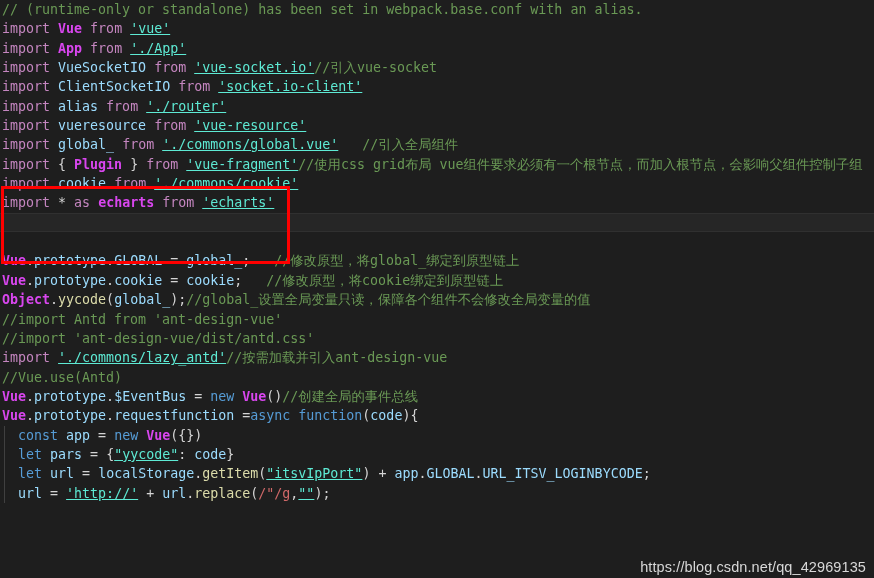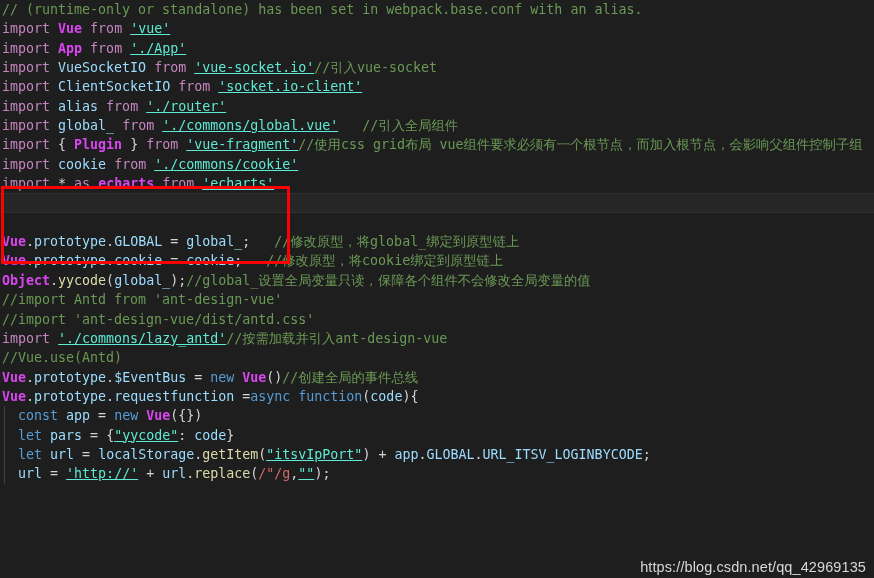--- a/index.html
+++ b/index.html
@@ -106,20 +106,21 @@
     <div class="line"><span class="kw">import</span><span class="plain"> </span><span class="cls">Vue</span><span class="plain"> </span><span class="kw">from</span><span class="plain"> </span><span class="str">'vue'</span></div>
 
     <div class="line"><span class="kw">import</span><span class="plain"> </span><span class="cls">App</span><span class="plain"> </span><span class="kw">from</span><span class="plain"> </span><span class="str">'./App'</span></div>
 
     <div class="line"><span class="kw">import</span><span class="plain"> </span><span class="var">VueSocketIO</span><span class="plain"> </span><span class="kw">from</span><span class="plain"> </span><span class="str">'vue-socket.io'</span><span class="cmt">//引入vue-socket</span></div>
 
     <div class="line"><span class="kw">import</span><span class="plain"> </span><span class="var">ClientSocketIO</span><span class="plain"> </span><span class="kw">from</span><span class="plain"> </span><span class="str">'socket.io-client'</span></div>
 
     <div class="line"><span class="kw">import</span><span class="plain"> </span><span class="var">alias</span><span class="plain"> </span><span class="kw">from</span><span class="plain"> </span><span class="str">'./router'</span></div>
 
+    <div class="line"><span class="kw">import</span><span class="plain"> </span><span class="var">vueresource</span><span class="plain"> </span><span class="kw">from</span><span class="plain"> </span><span class="str">'vue-resource'</span></div>
 
     <div class="line"><span class="kw">import</span><span class="plain"> </span><span class="var">global_</span><span class="plain"> </span><span class="kw">from</span><span class="plain"> </span><span class="str">'./commons/global.vue'</span><span class="plain">   </span><span class="cmt">//引入全局组件</span></div>
 
     <div class="line"><span class="kw">import</span><span class="plain"> </span><span class="op">{</span><span class="plain"> </span><span class="cls">Plugin</span><span class="plain"> </span><span class="op">}</span><span class="plain"> </span><span class="kw">from</span><span class="plain"> </span><span class="str">'vue-fragment'</span><span class="cmt">//使用css grid布局 vue组件要求必须有一个根节点，而加入根节点，会影响父组件控制子组</span></div>
 
     <div class="line"><span class="kw">import</span><span class="plain"> </span><span class="var">cookie</span><span class="plain"> </span><span class="kw">from</span><span class="plain"> </span><span class="str">'./commons/cookie'</span></div>
 
     <div class="line"><span class="kw">import</span><span class="plain"> </span><span class="star">*</span><span class="plain"> </span><span class="kw">as</span><span class="plain"> </span><span class="cls">echarts</span><span class="plain"> </span><span class="kw">from</span><span class="plain"> </span><span class="str">'echarts'</span></div>
 
     <div class="line active"><span class="plain"> </span></div>

